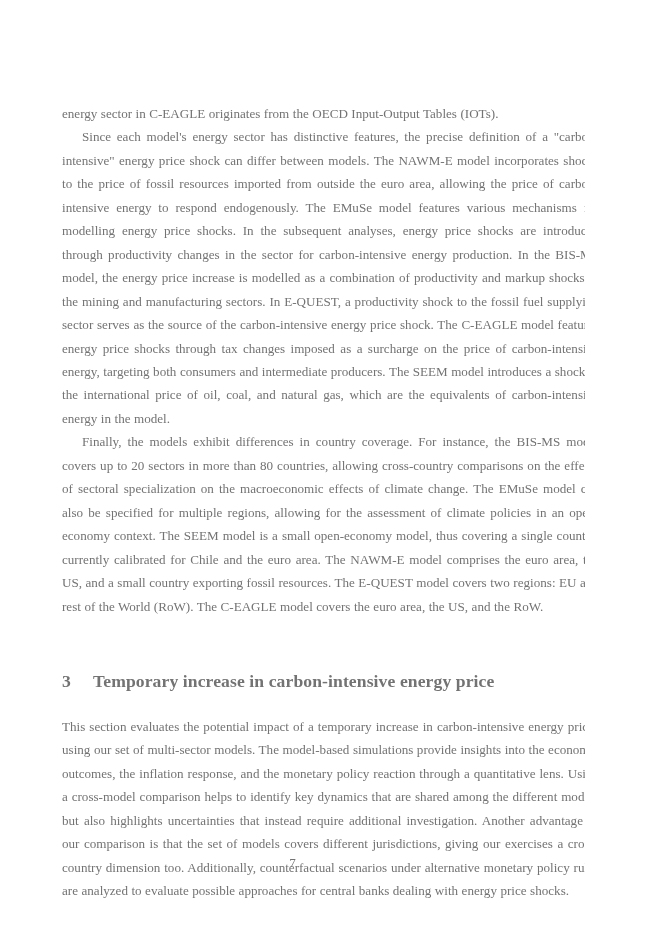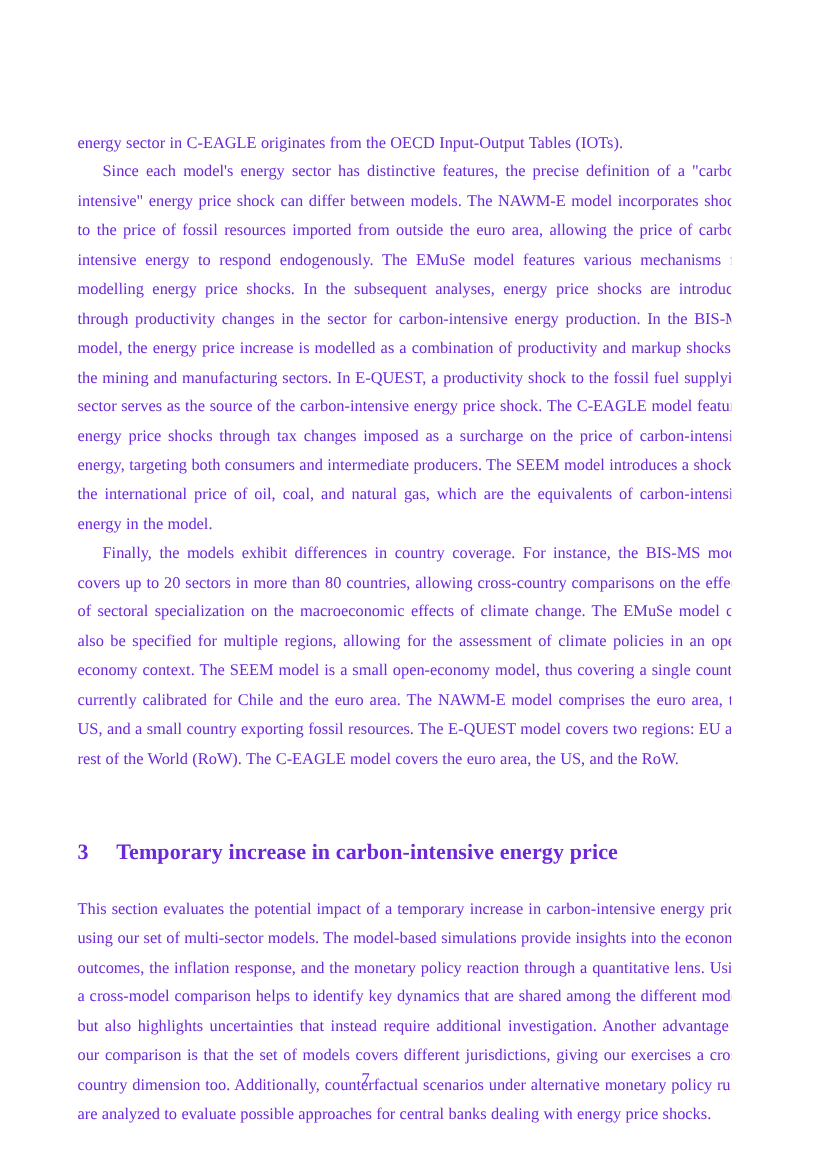--- a/index.html
+++ b/index.html
@@ -7,21 +7,21 @@
     padding: 0;
     background: #ffffff;
   }
   .page {
     position: relative;
     width: 585px;
     height: 936px;
     background: #ffffff;
     overflow: hidden;
     font-family: "Liberation Serif", "DejaVu Serif", serif;
-    color: #6d28d9;
+    color: #737373;
     -webkit-font-smoothing: antialiased;
   }
   .textblock {
     position: absolute;
     left: 62px;
     top: 102px;
     width: 537px;
   }
   p.body {
     margin: 0;

